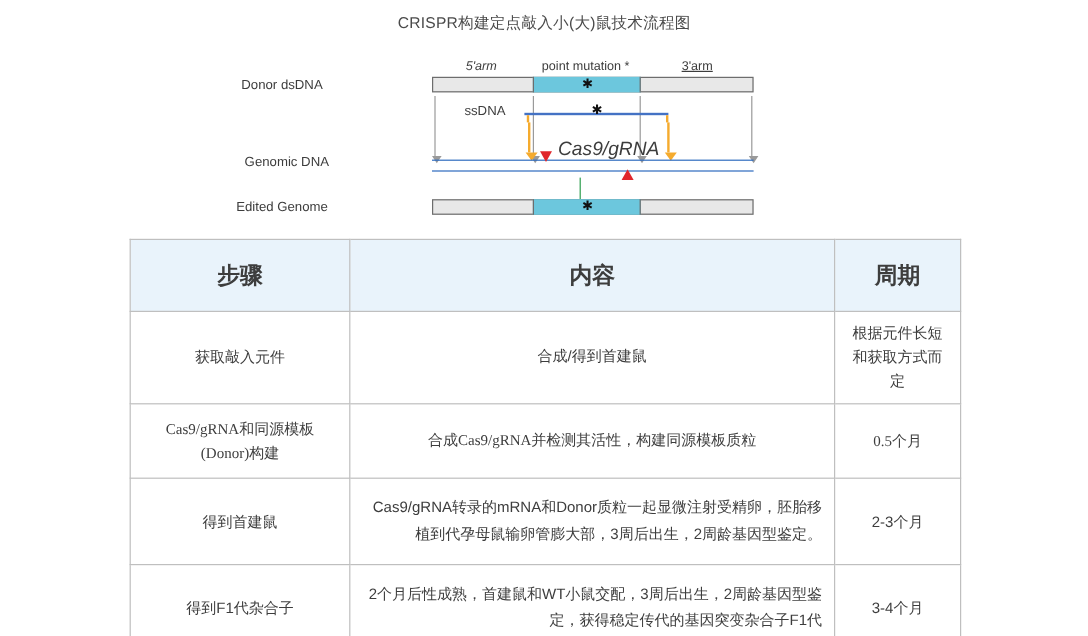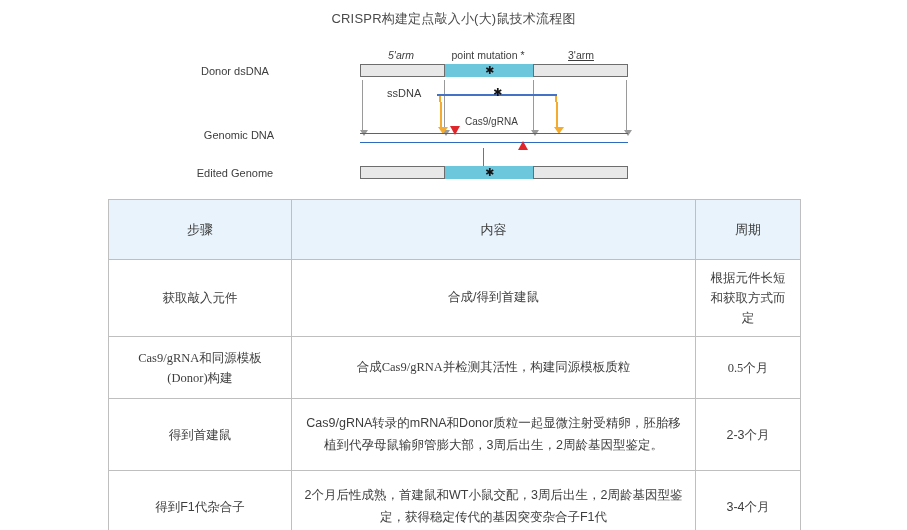--- a/index.html
+++ b/index.html
@@ -165,23 +165,24 @@
   .red-tri-up {
     position: absolute;
     width: 0; height: 0;
     border-left: 5px solid transparent;
     border-right: 5px solid transparent;
     border-bottom: 9px solid #e0262b;
   }
 
   .cas9-label {
     position: absolute;
-    font-size: 10px;
+    font-size: 16px;
     color: #3d3d3d;
     white-space: nowrap;
+    font-style: italic;
   }
 
   
   .proc-table {
     position: absolute;
     left: 108px;
     top: 199px;
     width: 692px;
     border-collapse: collapse;
     table-layout: fixed;
@@ -189,36 +190,36 @@
   .proc-table th,
   .proc-table td {
     border: 1px solid #bfbfbf;
     color: #3d3d3d;
     vertical-align: middle;
     padding: 8px 10px;
     box-sizing: border-box;
   }
   .proc-table thead th {
     background: #e9f3fb;
-    font-size: 13px;
-    font-weight: normal;
+    font-size: 19px;
+    font-weight: bold;
     text-align: center;
     height: 60px;
   }
   .col-step   { width: 183px; }
   .col-body   { width: 404px; }
   .col-period { width: 105px; }
 
   .proc-table td.c-step {
     text-align: center;
     font-size: 12.5px;
     line-height: 1.6;
   }
   .proc-table td.c-body {
-    text-align: center;
+    text-align: right;
     font-size: 12.5px;
     line-height: 1.75;
   }
   .proc-table td.c-body.center { text-align: center; }
   .proc-table td.c-period {
     text-align: center;
     font-size: 12.5px;
     line-height: 1.6;
   }
   .rh1 { height: 57px; }

